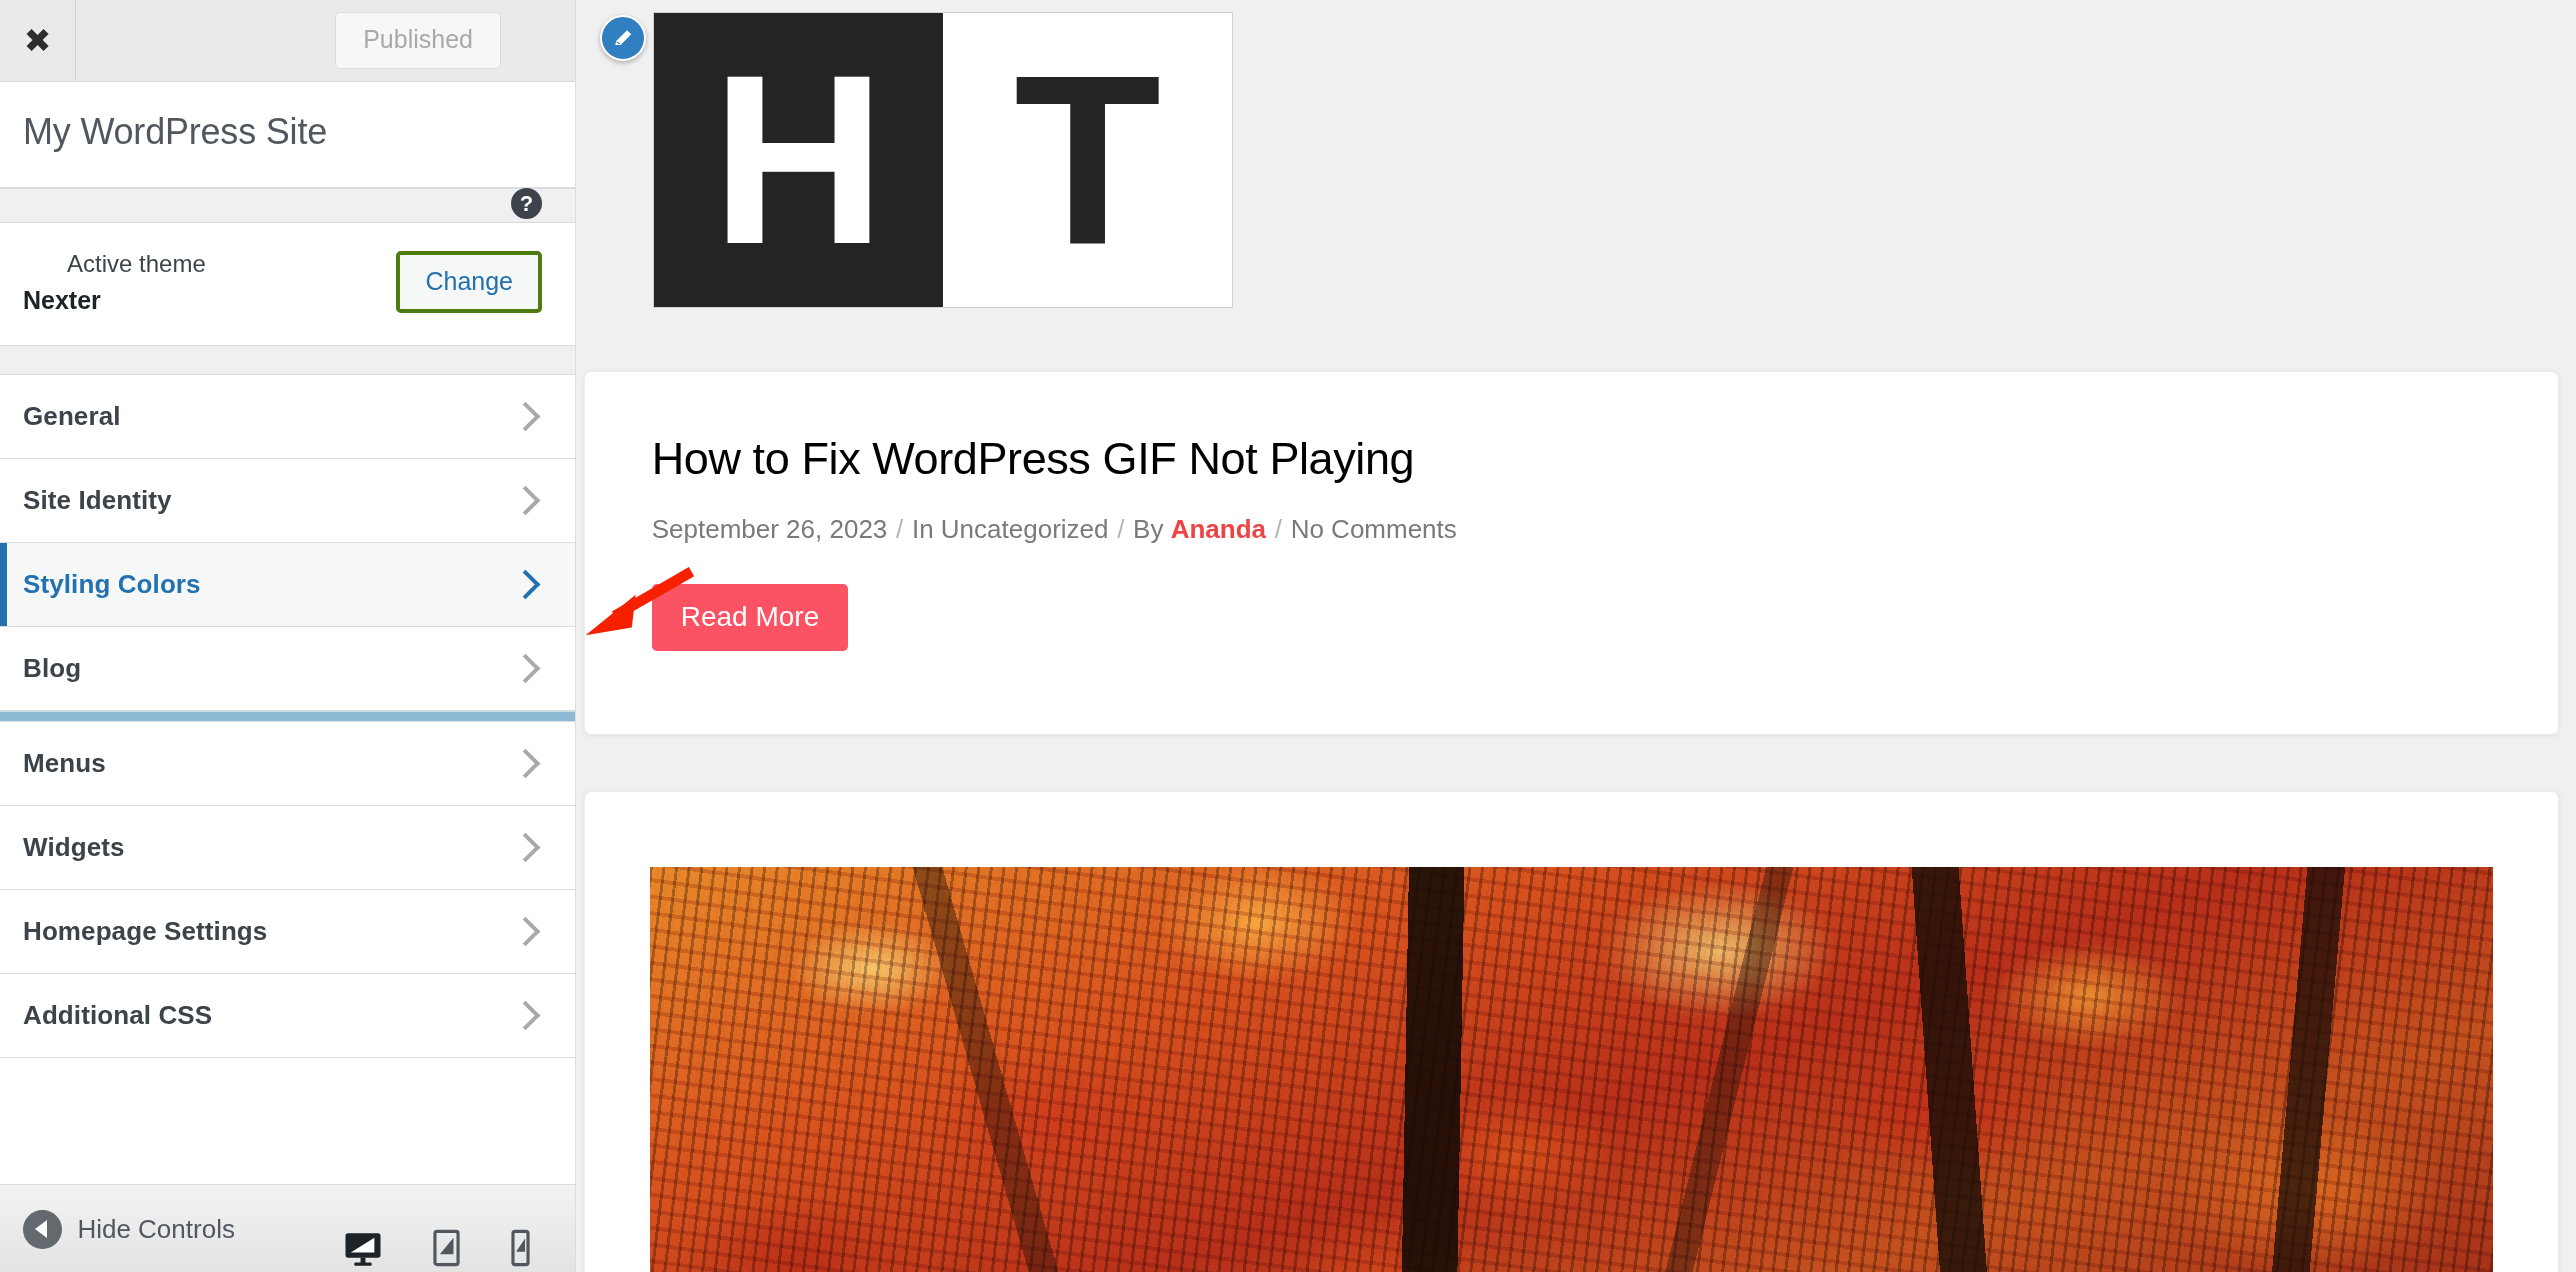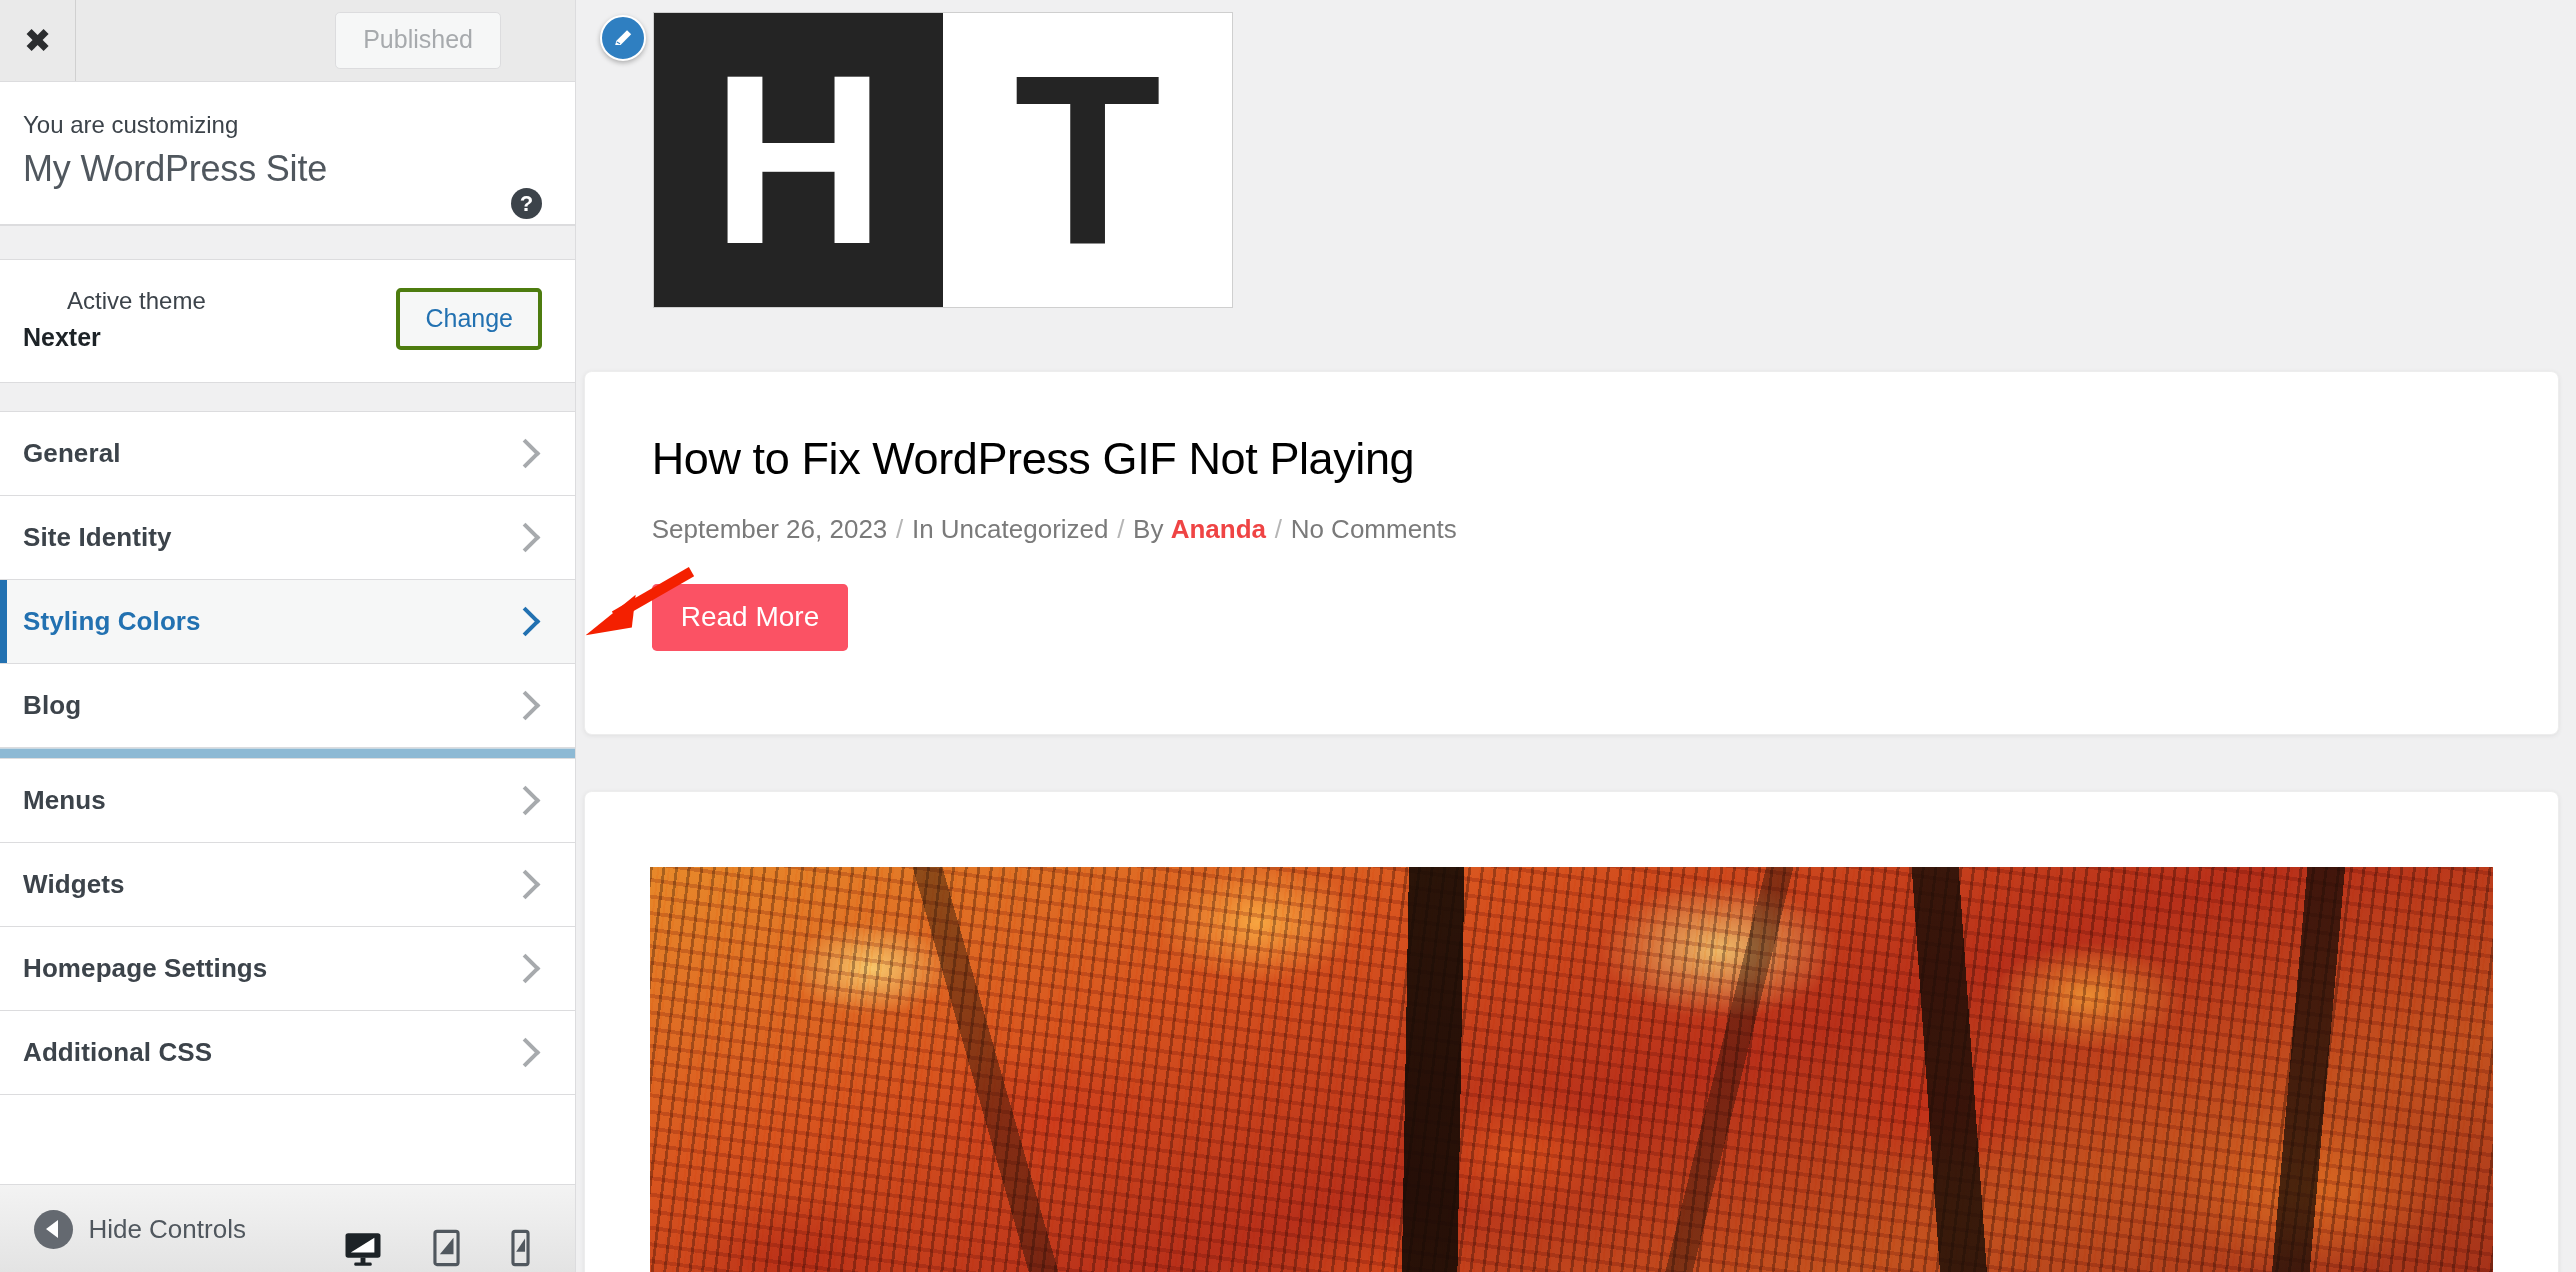--- a/index.html
+++ b/index.html
@@ -139,21 +139,21 @@
     height: 10.6px; background: #8db9d4;
     border-top: 1px solid #c9d9e3;
     border-bottom: 1px solid #dcdcde;
   }
 
   .footer-bar {
     height: 89px;
     background: linear-gradient(180deg,#f3f3f3 0%,#e3e3e3 100%);
     border-top: 1px solid #dcdcde;
     display: flex; align-items: center;
-    padding: 0 34px;
+    padding: 0 23px;
     flex: 0 0 89px;
     position: relative;
   }
   .hide-controls {
     display: flex; align-items: center; gap: 15.4px; cursor: pointer;
   }
   .collapse-circle {
     width: 39px; height: 39px; border-radius: 50%;
     background: #646970;
     display: flex; align-items: center; justify-content: center;
@@ -295,21 +295,20 @@
     <div class="cust-header">
       <div class="close-cell">
         <span class="close-x">✖</span>
       </div>
       <div class="publish-cell">
         <button class="btn-published">Published</button>
       </div>
     </div>
 
     <div class="panel-title-block">
-      <div class="customizing-label">You are customizing</div>
       <div class="site-name">My WordPress Site</div>
       <div class="help-icon">?</div>
     </div>
 
     <div class="gray-band"></div>
 
     <div class="theme-row">
       <div class="theme-texts">
         <div class="theme-label">Active theme</div>
         <div class="theme-name">Nexter</div>

